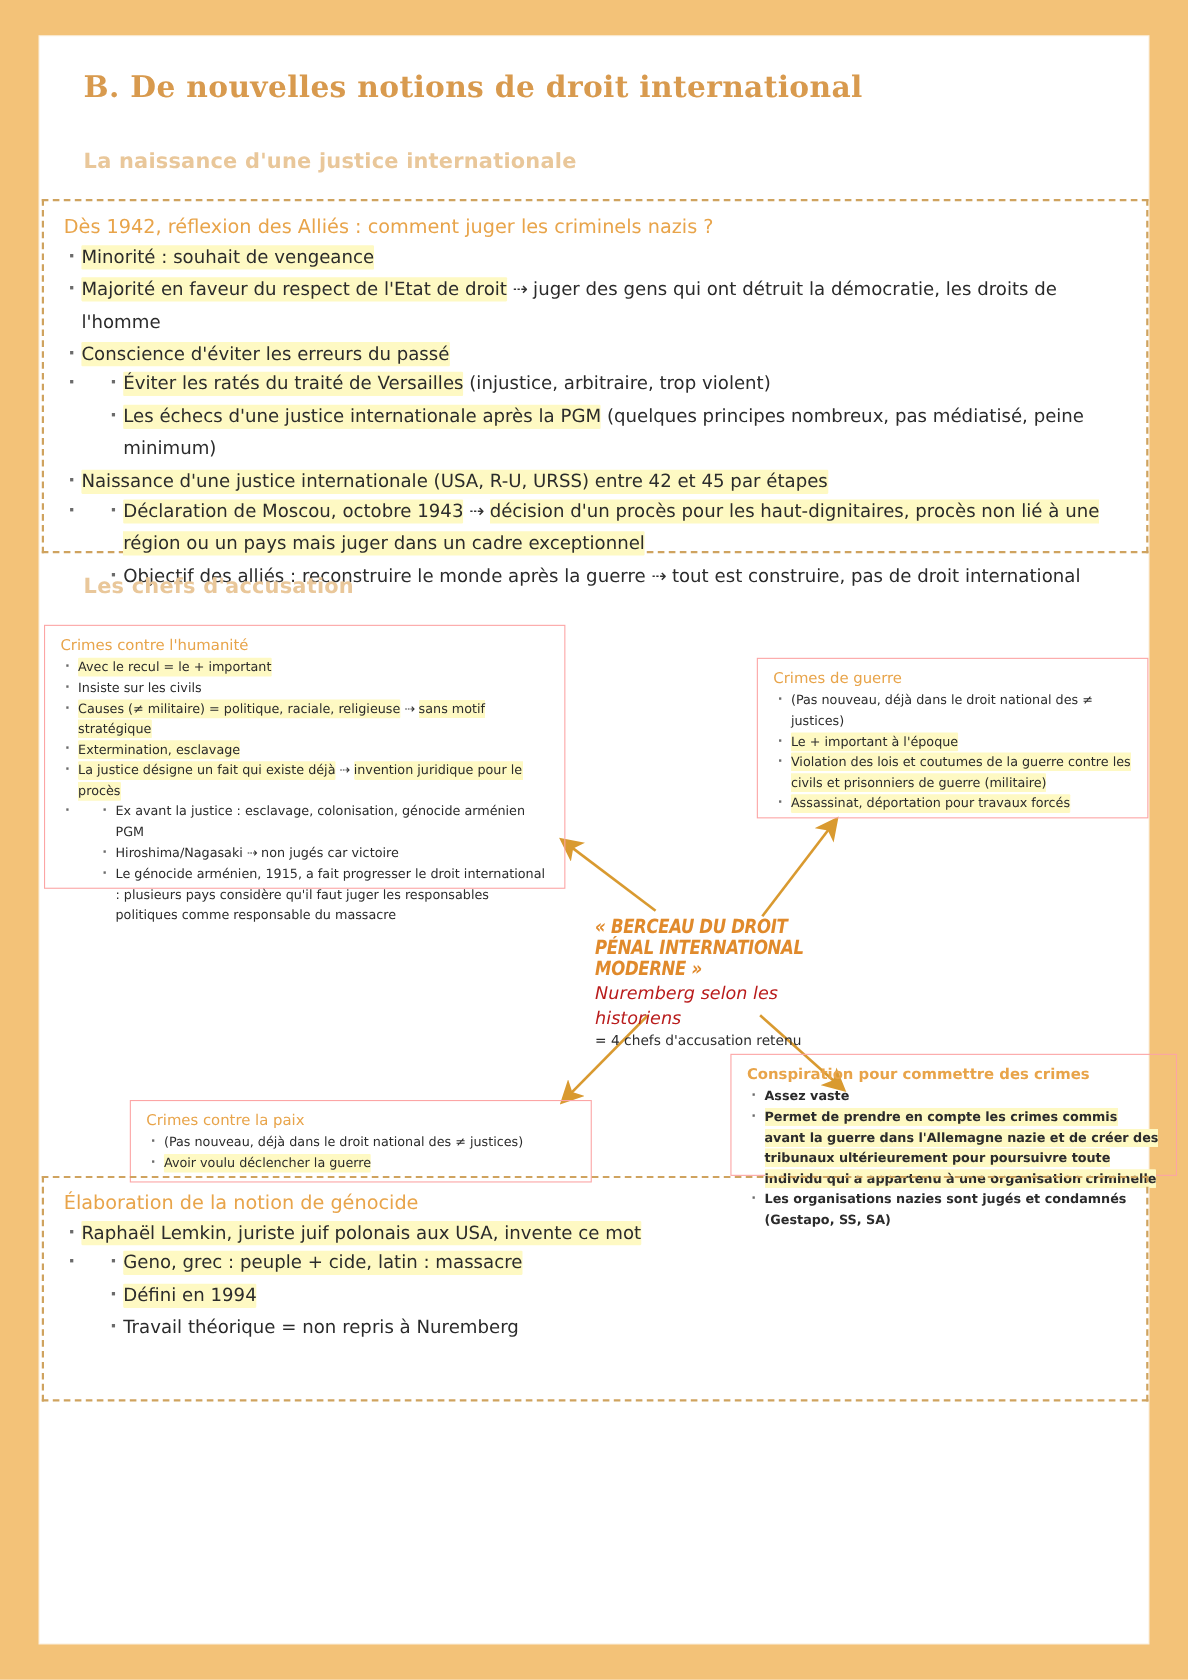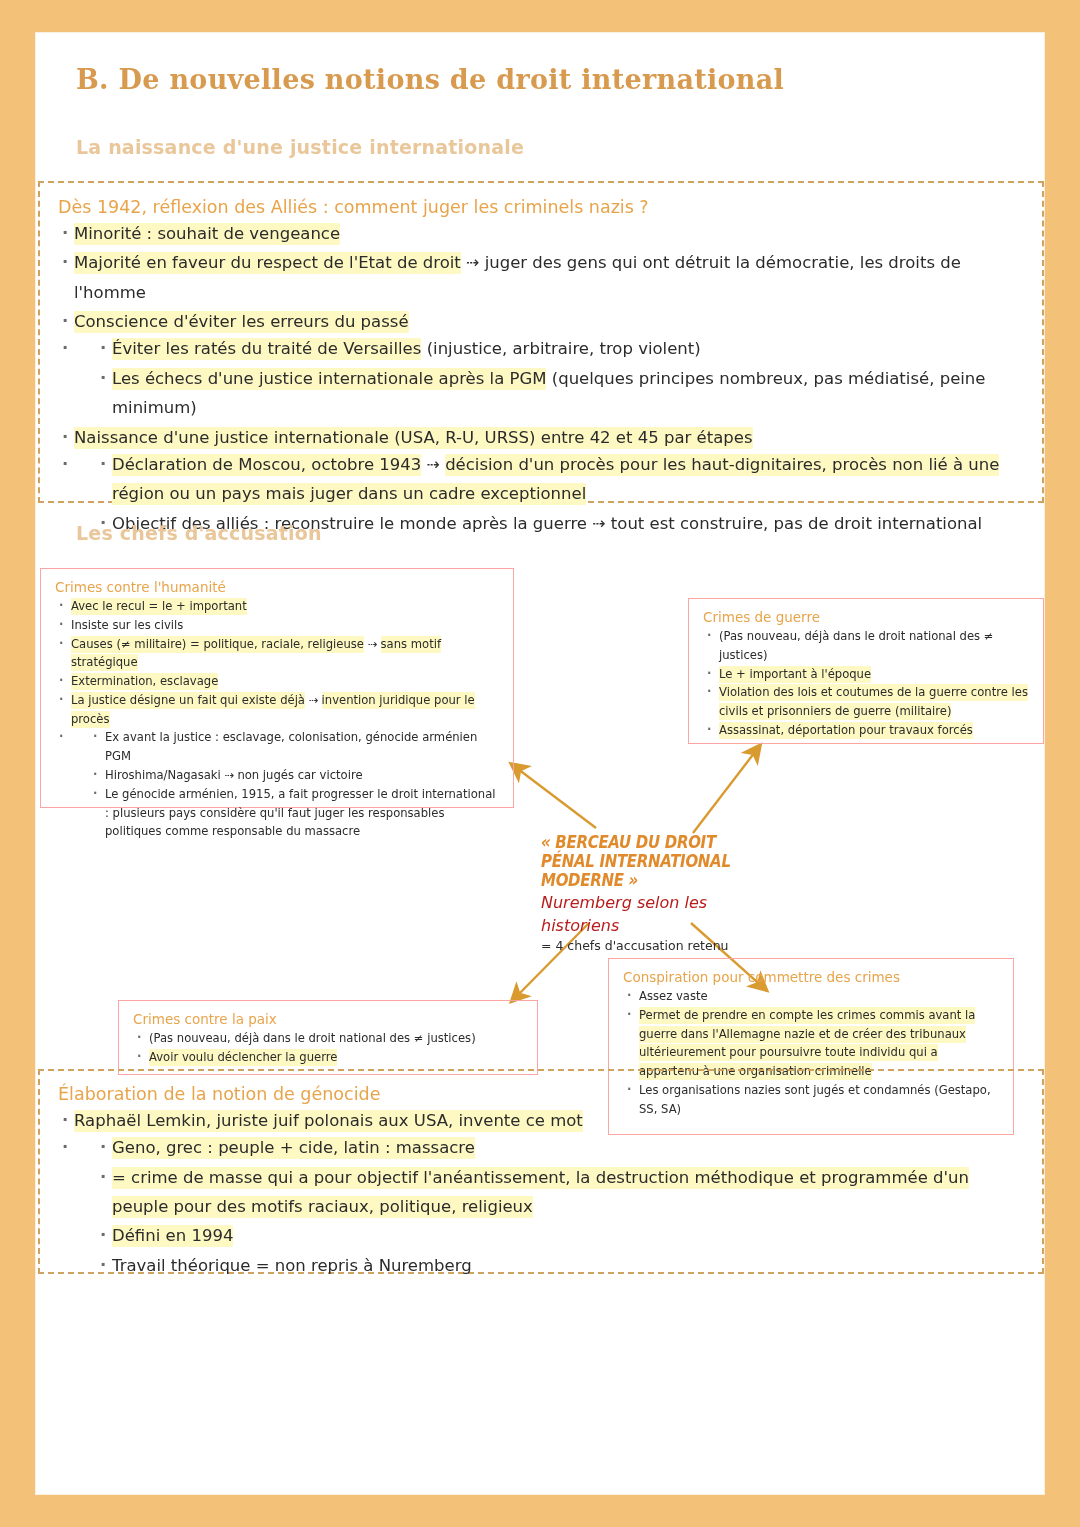--- a/index.html
+++ b/index.html
@@ -204,21 +204,21 @@
   </div>
 
   <div class="box solid" style="left:82px; top:967px; width:420px; height:75px; padding:10px 14px;">
     <div class="box-title sm">Crimes contre la paix</div>
     <ul class="lvl small">
       <li><span>(Pas nouveau, déjà dans le droit national des ≠ justices)</span></li>
       <li><mark>Avoir voulu déclencher la guerre</mark></li>
     </ul>
   </div>
 
-  <div class="box solid" style="left:572px; top:925px; width:406px; height:177px; padding:10px 14px;">
+  <div class="box solid" style="left:628px; top:925px; width:406px; height:111px; padding:10px 14px;font-weight:bold;">
     <div class="box-title sm">Conspiration pour commettre des crimes</div>
     <ul class="lvl small">
       <li><span>Assez vaste</span></li>
       <li><mark>Permet de prendre en compte les crimes commis avant la guerre dans l'Allemagne nazie et de créer des tribunaux ultérieurement pour poursuivre toute individu qui a appartenu à une organisation criminelle</mark></li>
       <li><span>Les organisations nazies sont jugés et condamnés (Gestapo, SS, SA)</span></li>
     </ul>
   </div>
 
   <div class="centre" style="left:505px; top:800px; width:190px;">
     <div class="quote">« BERCEAU DU DROIT PÉNAL INTERNATIONAL MODERNE »</div>
@@ -226,21 +226,20 @@
     <div class="cap2">= 4 chefs d'accusation retenu</div>
   </div>
 
   <div class="box dashed" style="left:2px; top:1036px; width:1006px; height:205px; padding:13px 18px;">
     <div class="box-title lg">Élaboration de la notion de génocide</div>
     <ul class="lvl big">
       <li><mark>Raphaël Lemkin, juriste juif polonais aux USA, invente ce mot</mark></li>
       <li style="list-style:none;">
         <ul class="lvl indent" style="margin-top:-2px;">
           <li><mark>Geno, grec : peuple + cide, latin : massacre</mark></li>
-          <li><mark>= crime de masse qui a pour objectif l'anéantissement, la destruction méthodique et programmée d'un peuple pour des motifs raciaux, politique, religieux</mark></li>
           <li><mark>Défini en 1994</mark></li>
           <li><span>Travail théorique = non repris à Nuremberg</span></li>
         </ul>
       </li>
     </ul>
   </div>
 
 </div>
 
 </body></html>

